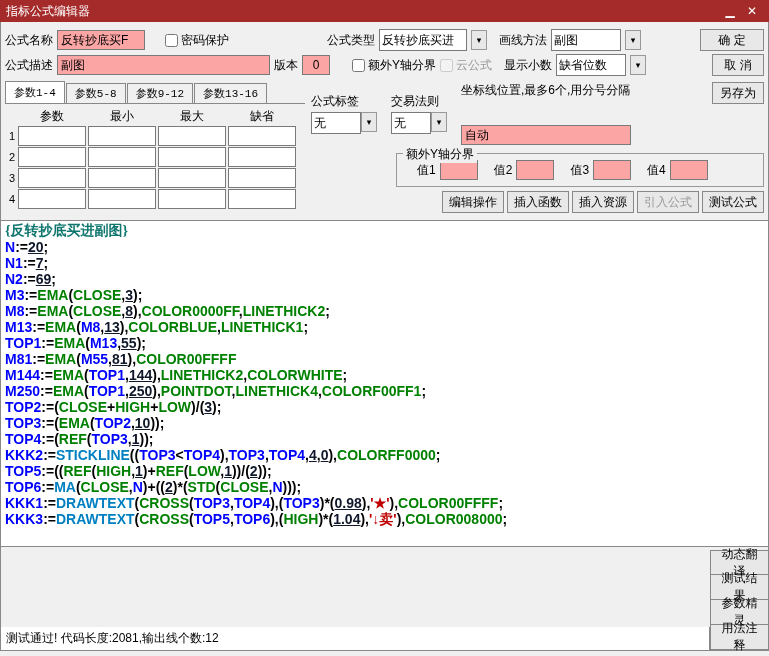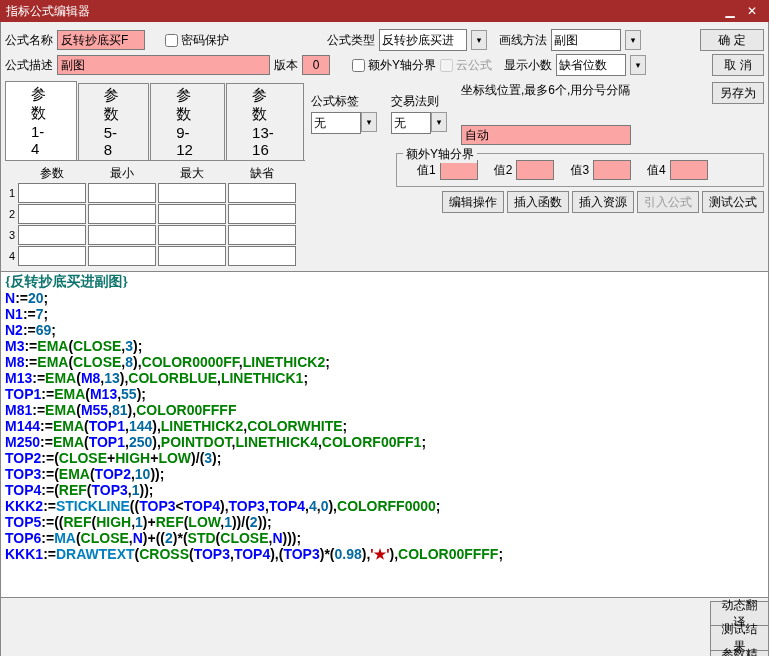--- a/index.html
+++ b/index.html
@@ -11,35 +11,35 @@
 .row { display: flex; align-items: center; margin: 3px 0; gap: 4px; }
 .row > * { flex-shrink: 0; }
 .label { display: inline-block; }
 .input { border: 1px solid #7a7a7a; background: #fca5a5; height: 20px; padding: 0 3px; font-size: 12px; }
 .checkbox-wrap { display: inline-flex; align-items: center; gap: 3px; }
 .select { border: 1px solid #7a7a7a; background: #fff; height: 22px; padding: 0 2px; font-size: 12px; display: inline-flex; align-items: center; }
 .select-btn { border: 1px solid #999; background: #e8e8e8; width: 16px; height: 20px; display: inline-flex; align-items: center; justify-content: center; font-size: 9px; }
 .btn { border: 1px solid #888; background: #e8e8e8; height: 22px; padding: 0 6px; font-size: 12px; cursor: pointer; display: inline-flex; align-items: center; justify-content: center; }
 .btn.disabled { color: #999; }
 .tabs { display: flex; border-bottom: 1px solid #888; margin-top: 2px; }
-.tab { border: 1px solid #888; border-bottom: none; padding: 2px 25px; background: #f0f0f0; margin-right: 1px; margin-top: 2px; font-size: 15px; cursor: pointer; }
+.tab { border: 1px solid #888; border-bottom: none; padding: 2px 8px; background: #f0f0f0; margin-right: 1px; margin-top: 2px; font-size: 11px; cursor: pointer; font-family: Liberation Mono, monospace; }
 .tab.active { background: #fff; margin-top: 0; padding-top: 3px; padding-bottom: 3px; position: relative; z-index: 1; }
 .param-grid { margin-top: 3px; }
 .param-header { display: flex; }
 .param-header .cell { font-size: 12px; text-align: center; border: none; height: 18px; display: flex; align-items: center; justify-content: center; }
 .param-row { display: flex; align-items: center; margin: 1px 0; }
 .param-row .num { width: 12px; text-align: right; padding-right: 2px; font-size: 11px; }
 .param-row .pinput { border: 1px solid #7a7a7a; background: #fff; height: 20px; width: 68px; margin: 0 1px; }
 .fieldset { border: 1px solid #999; padding: 4px 20px; position: relative; }
 .fieldset .legend { position: absolute; top: -8px; left: 6px; background: #f0f0f0; padding: 0 3px; font-size: 12px; }
 .code-area { border: 1px solid #888; border-top: none; background: #fff; height: 326px; overflow: hidden; padding: 2px 4px; font-family: Consolas, "Courier New", monospace; font-size: 14px; font-weight: bold; line-height: 16px; }
 .code-area .ln { white-space: pre; }
 .c-gray { color: #0f766e; font-family: Liberation Serif, serif; }
 .c-blue { color: #0000ff; }
-.c-num { color: #0369a1; }
+.c-num { color: #0f172a; text-decoration: underline; }
 .c-green { color: #008000; }
 .c-func { color: #0080c0; }
 .c-red { color: #c00000; }
 .bottom { display: flex; height: 100px; border: 1px solid #888; border-top: none; align-items: flex-end; }
 .msg { flex: 1; background: #fff; border-right: 1px solid #888; padding: 3px 5px; font-size: 12px; }
 .sidebtns { display: flex; flex-direction: column; }
 .sidebtns .btn { border-radius: 0; border-top: none; border-right: none; height: 25px; width: 58px; }
 .sidebtns .btn:first-child { border-top: 1px solid #888; margin-top: -1px; }
 .lower-cols { display:flex; gap:6px; margin-top:2px; }
 </style>
@@ -203,20 +203,21 @@
 <div class="ln"><span class="c-blue">M81</span>:=<span class="c-green">EMA</span>(<span class="c-blue">M55</span>,<span class="c-num">81</span>),<span class="c-green">COLOR00FFFF</span></div>
 <div class="ln"><span class="c-blue">M144</span>:=<span class="c-green">EMA</span>(<span class="c-blue">TOP1</span>,<span class="c-num">144</span>),<span class="c-green">LINETHICK2</span>,<span class="c-green">COLORWHITE</span>;</div>
 <div class="ln"><span class="c-blue">M250</span>:=<span class="c-green">EMA</span>(<span class="c-blue">TOP1</span>,<span class="c-num">250</span>),<span class="c-green">POINTDOT</span>,<span class="c-green">LINETHICK4</span>,<span class="c-green">COLORF00FF1</span>;</div>
 <div class="ln"><span class="c-blue">TOP2</span>:=(<span class="c-green">CLOSE</span>+<span class="c-green">HIGH</span>+<span class="c-green">LOW</span>)/(<span class="c-num">3</span>);</div>
 <div class="ln"><span class="c-blue">TOP3</span>:=(<span class="c-green">EMA</span>(<span class="c-blue">TOP2</span>,<span class="c-num">10</span>));</div>
 <div class="ln"><span class="c-blue">TOP4</span>:=(<span class="c-green">REF</span>(<span class="c-blue">TOP3</span>,<span class="c-num">1</span>));</div>
 <div class="ln"><span class="c-blue">KKK2</span>:=<span class="c-func">STICKLINE</span>((<span class="c-blue">TOP3</span>&lt;<span class="c-blue">TOP4</span>),<span class="c-blue">TOP3</span>,<span class="c-blue">TOP4</span>,<span class="c-num">4</span>,<span class="c-num">0</span>),<span class="c-green">COLORFF0000</span>;</div>
 <div class="ln"><span class="c-blue">TOP5</span>:=((<span class="c-green">REF</span>(<span class="c-green">HIGH</span>,<span class="c-num">1</span>)+<span class="c-green">REF</span>(<span class="c-green">LOW</span>,<span class="c-num">1</span>))/(<span class="c-num">2</span>));</div>
 <div class="ln"><span class="c-blue">TOP6</span>:=<span class="c-func">MA</span>(<span class="c-green">CLOSE</span>,<span class="c-blue">N</span>)+((<span class="c-num">2</span>)*(<span class="c-green">STD</span>(<span class="c-green">CLOSE</span>,<span class="c-blue">N</span>)));</div>
 <div class="ln"><span class="c-blue">KKK1</span>:=<span class="c-func">DRAWTEXT</span>(<span class="c-green">CROSS</span>(<span class="c-blue">TOP3</span>,<span class="c-blue">TOP4</span>),(<span class="c-blue">TOP3</span>)*(<span class="c-num">0.98</span>),<span class="c-red">'★'</span>),<span class="c-green">COLOR00FFFF</span>;</div>
+<div class="ln"><span class="c-blue">KKK3</span>:=<span class="c-func">DRAWTEXT</span>(<span class="c-green">CROSS</span>(<span class="c-blue">TOP5</span>,<span class="c-blue">TOP6</span>),(<span class="c-green">HIGH</span>)*(<span class="c-num">1.04</span>),<span class="c-red">'↓卖'</span>),<span class="c-green">COLOR008000</span>;</div>
 </div>
 
 <div style="height:4px;border-left:1px solid #888;border-right:1px solid #888;background:#f0f0f0"></div>
 
 <div class="bottom">
   <div class="msg">测试通过! 代码长度:2081,输出线个数:12</div>
   <div class="sidebtns">
     <button class="btn">动态翻译</button>
     <button class="btn">测试结果</button>
     <button class="btn">参数精灵</button>

